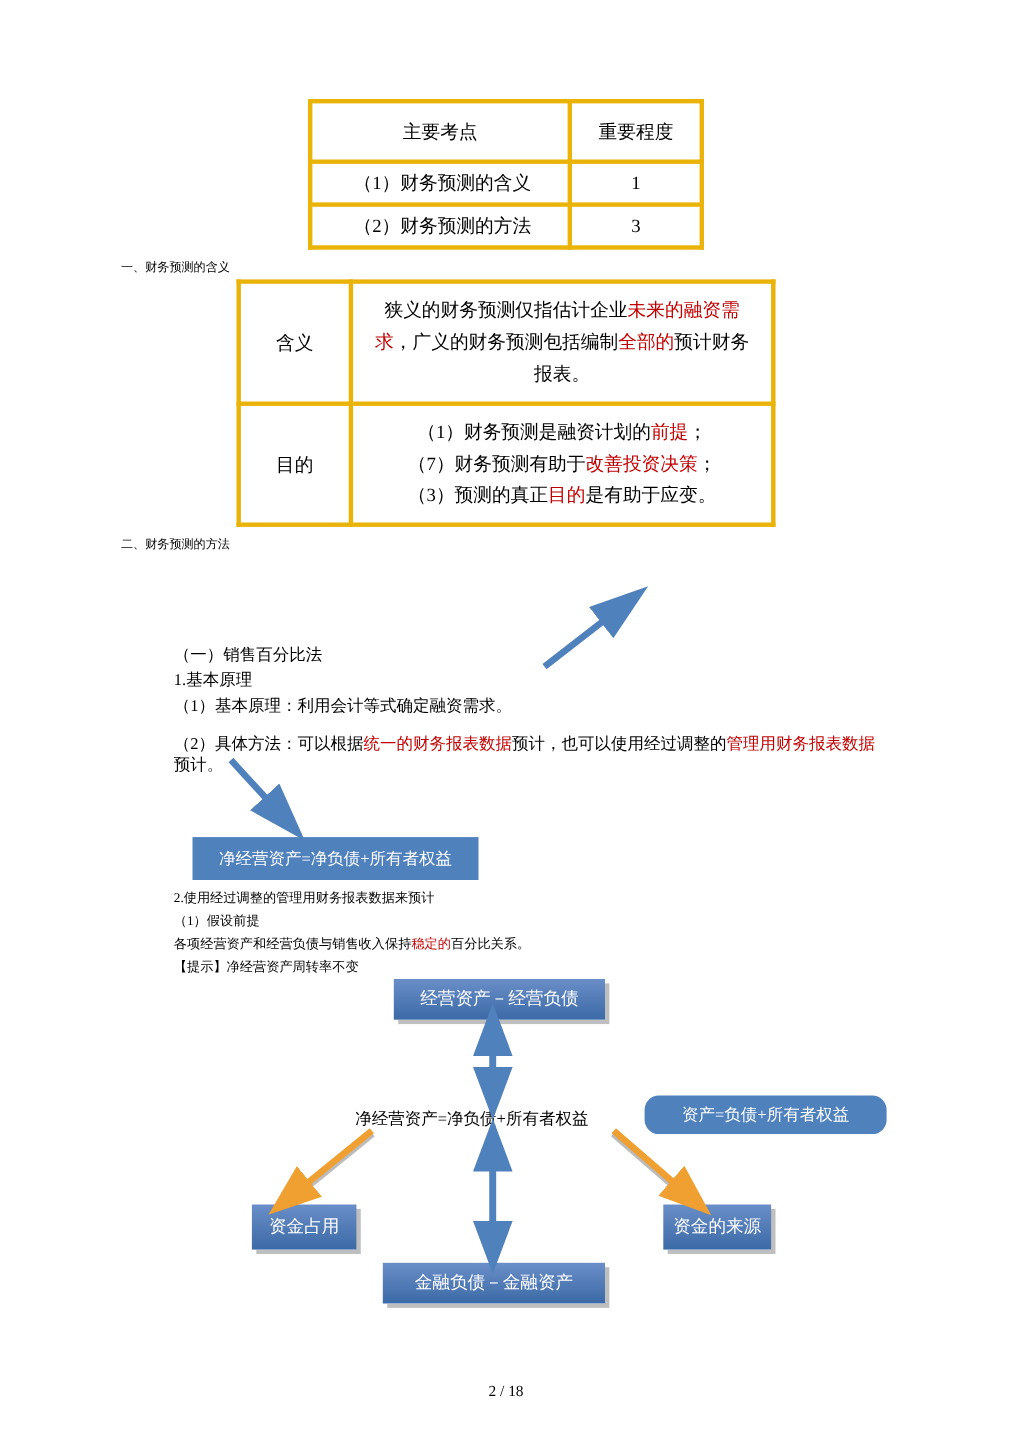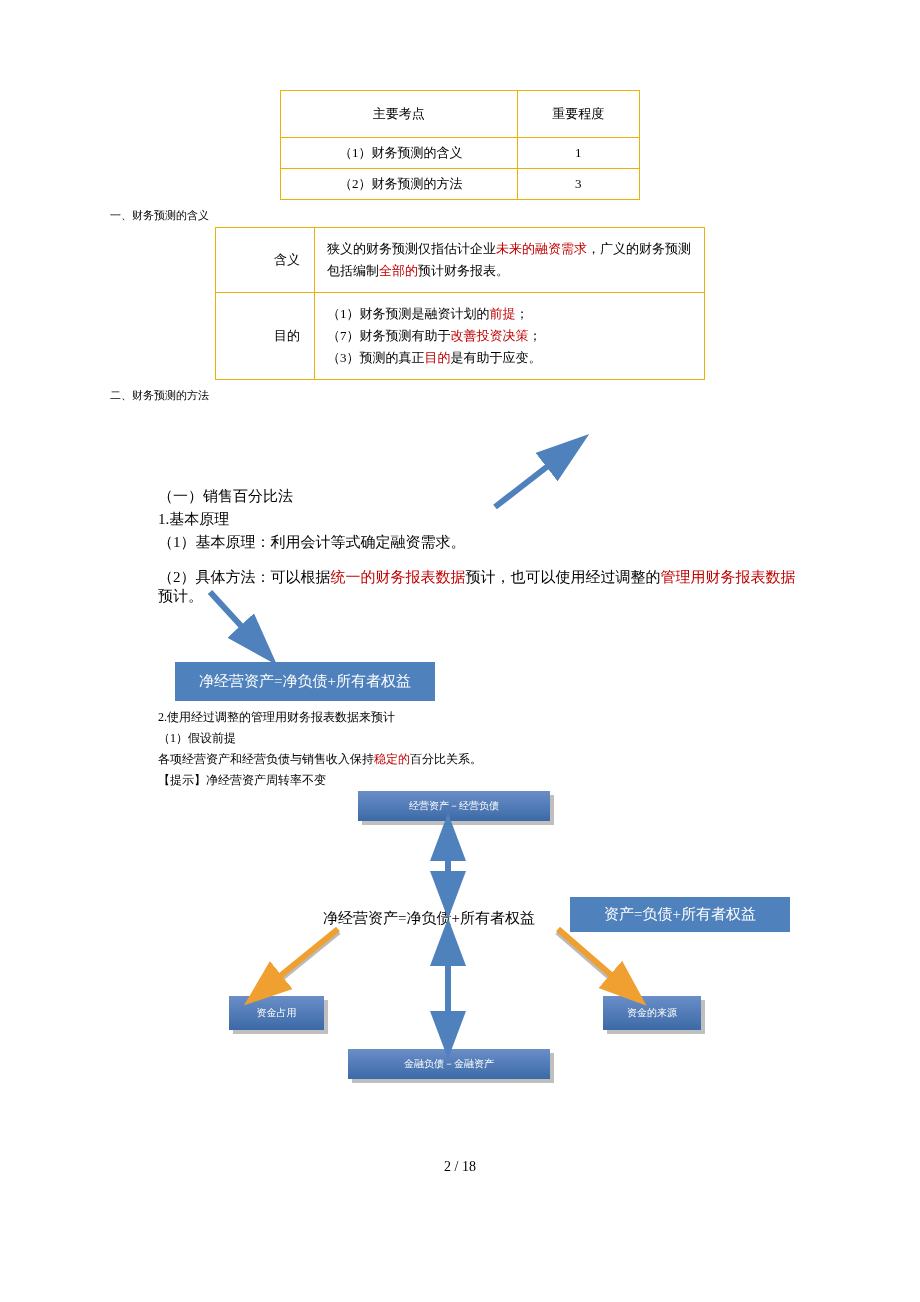--- a/index.html
+++ b/index.html
@@ -13,69 +13,69 @@
   }
   .page {
     padding: 90px 110px 40px 110px;
     box-sizing: border-box;
   }
   table.grid {
     border-collapse: collapse;
     margin: 0 auto;
   }
   table.grid td, table.grid th {
-    border: 1px solid #eab308;
+    border: 4px solid #eab308;
     padding: 6px 14px;
-    font-size: 13px;
+    font-size: 17px;
     text-align: center;
   }
   .table1 { width: 360px; }
   .table1 td.l { text-align: center; padding-left: 18px;}
   .table1 .hd td { padding: 14px 14px; }
 
   .sec-title {
     font-size: 11px;
     margin: 8px 0 4px 0;
   }
 
   .table2 { width: 490px; margin-left: 80px; }
-  .table2 td.lbl { width: 70px; text-align: right; }
-  .table2 td.body { text-align: left; padding: 10px 12px; line-height: 1.7; }
+  .table2 td.lbl { width: 70px; text-align: center; }
+  .table2 td.body { text-align: center; padding: 10px 12px; line-height: 1.7; }
 
   .red { color: #c00000; }
   .content-block {
     margin-left: 48px;
     line-height: 1.75;
     font-size: 12px;
   }
 
   .callout {
     display: inline-block;
     background: #4f81bd;
     color: #fff;
     padding: 8px 20px;
     text-align: center;
     position: absolute;
   }
-  .callout.top-eq { left: 460px; top: 490px; width: 180px;}
+  .callout.top-eq { left: 476px; top: 490px; width: 180px; border-radius: 13px;}
   .callout.bot-eq { left: 180px; top: 715px; width: 220px; padding:10px 20px;}
 
   .diagram-area1 {
     position: relative;
     height: 300px;
   }
 
   .shade-box {
     position: absolute;
     color: #fff;
     text-align: center;
     padding: 8px 6px;
     background: linear-gradient(#6a8ec8, #3b6aa6);
     box-shadow: 4px 4px 0 rgba(0,0,0,0.25);
-    font-size: 10px;
+    font-size: 16px;
   }
 
   .diagram2 {
     position: relative;
     height: 320px;
     margin-left: 48px;
   }
   .diagram2 .top-box { left: 200px; top: 0px; width: 180px; }
   .diagram2 .mid-text { position:absolute; left: 165px; top: 118px; font-size:15px;}
   .diagram2 .left-box { left: 40px;  top: 205px; width: 75px; padding:10px 10px;margin-left:31px;}

